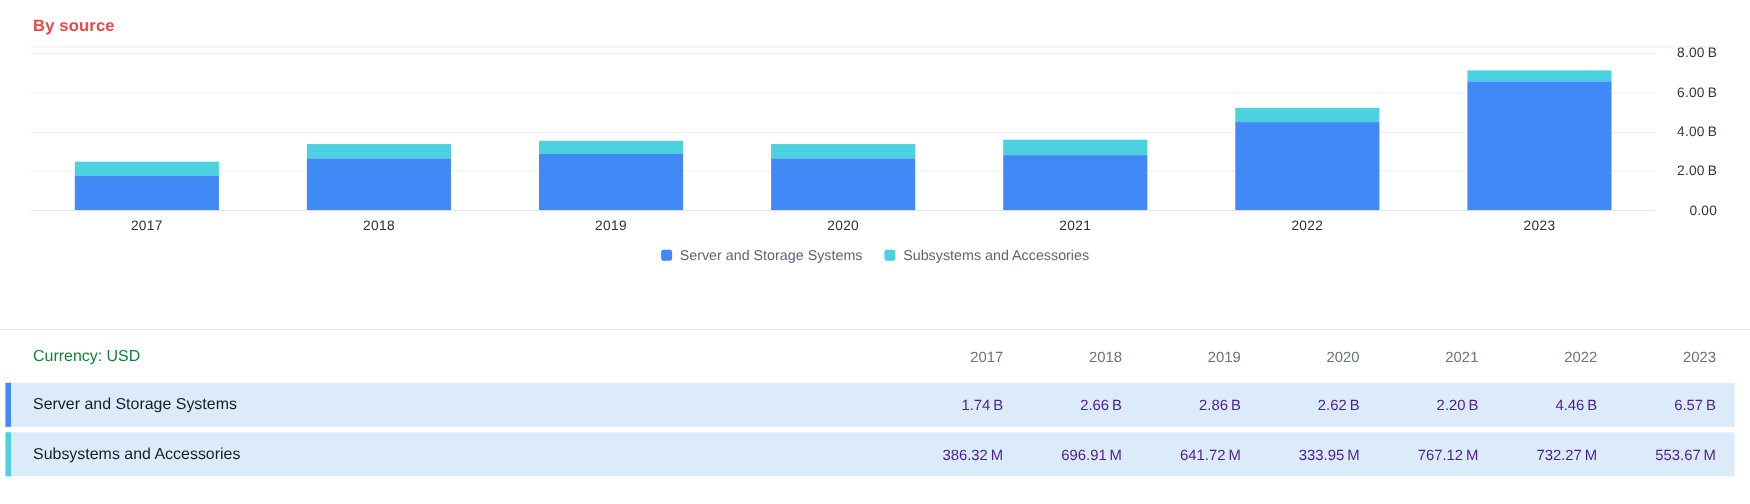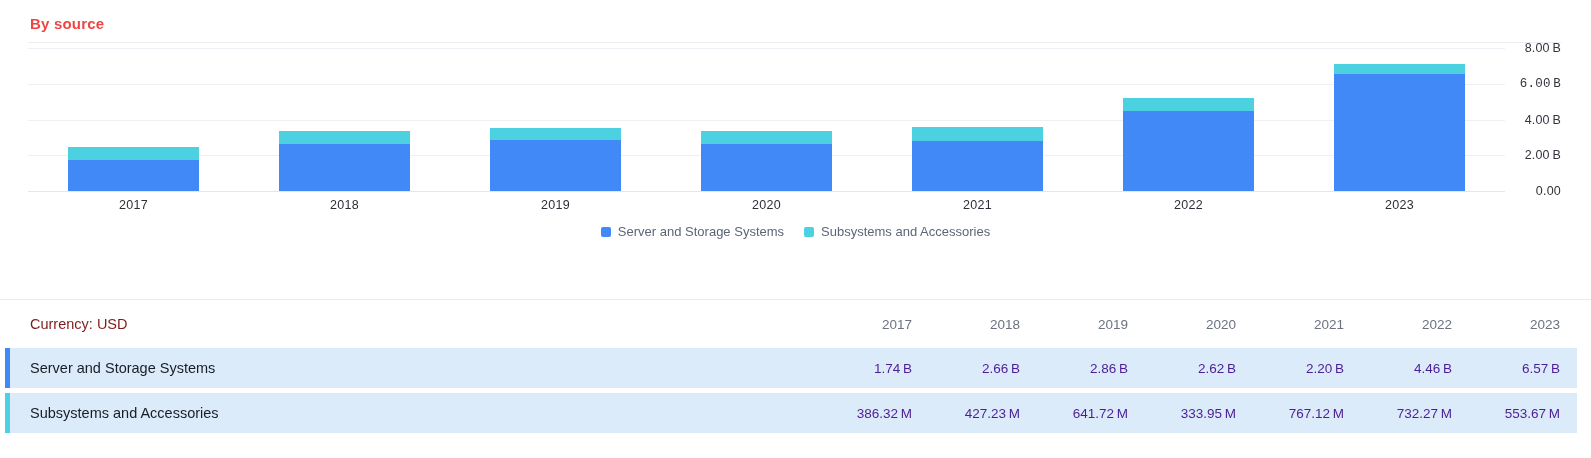--- a/index.html
+++ b/index.html
@@ -35,21 +35,21 @@
   .legend-item{display:flex;align-items:center;gap:7px;cursor:pointer;}
   .legend-swatch{width:10px;height:10px;border-radius:2px;flex:0 0 auto;}
   .legend-label{font-size:13px;color:#5d6678;}
 
   
   .table-section{margin-top:45px;border-top:1px solid #e9ebf1;}
   .header-row{
     display:flex;align-items:center;height:48px;
     padding:0 31px 0 30px;background:#ffffff;
   }
-  .header-label{flex:1;font-size:14.5px;color:#7f1d1d;}
+  .header-label{flex:1;font-size:14.5px;color:#15803d;}
   .ycell{width:108px;flex:0 0 auto;text-align:right;font-size:13.5px;color:#6b7280;}
   .data-row{
     display:flex;align-items:center;height:40px;
     margin:0 14px 5px 5px;background:#dcebfa;padding-right:17px;
   }
   .row-accent{width:5px;align-self:stretch;flex:0 0 auto;}
   .row-label{flex:1;padding-left:20px;font-size:14.5px;color:#191d25;}
   .vcell{width:108px;flex:0 0 auto;text-align:right;font-size:13.5px;color:#4c1d95;}
 </style>
 </head>
@@ -65,21 +65,21 @@
         <div class="legend-label">Server and Storage Systems</div>
       </div>
       <div class="legend-item">
         <div class="legend-swatch" style="background: rgb(75, 209, 224);"></div>
         <div class="legend-label">Subsystems and Accessories</div>
       </div>
     </div>
 <div class="gridline" style="top: 5px;"></div>
     <div class="ytick" style="top: -3px;">8.00 B</div>
     <div class="gridline" style="top: 40.75px;"></div>
-    <div class="ytick" style="top: 32.75px; font-family: Liberation Mono, monospace;">6.00 B</div>
+    <div class="ytick" style="top: 32.75px;">6.00 B</div>
     <div class="gridline" style="top: 76.5px;"></div>
     <div class="ytick" style="top: 68.5px;">4.00 B</div>
     <div class="gridline" style="top: 112.25px;"></div>
     <div class="ytick" style="top: 104.25px; text-align: right;">2.00 B</div>
     <div class="gridline base" style="top: 148px;"></div>
     <div class="ytick" style="top: 140px;">0.00</div>
     <div class="barcol" style="left: 68px;">
       <div class="seg" style="height: 13.3px; background: rgb(75, 209, 224);"></div>
       <div class="seg" style="height: 31.1px; background: rgb(65, 137, 247);"></div>
     </div>
@@ -136,21 +136,21 @@
         <div class="vcell">2.86 B</div>
         <div class="vcell">2.62 B</div>
         <div class="vcell">2.20 B</div>
         <div class="vcell">4.46 B</div>
         <div class="vcell">6.57 B</div>
       </div>
       <div class="data-row" style="background: rgb(220, 235, 250);">
         <div class="row-accent" style="background: rgb(75, 209, 224);"></div>
         <div class="row-label">Subsystems and Accessories</div>
         <div class="vcell">386.32 M</div>
-        <div class="vcell">427.23 M</div>
+        <div class="vcell">696.91 M</div>
         <div class="vcell">641.72 M</div>
         <div class="vcell">333.95 M</div>
         <div class="vcell">767.12 M</div>
         <div class="vcell">732.27 M</div>
         <div class="vcell">553.67 M</div>
       </div>
     </div>
 </div>
 
 </body></html>

